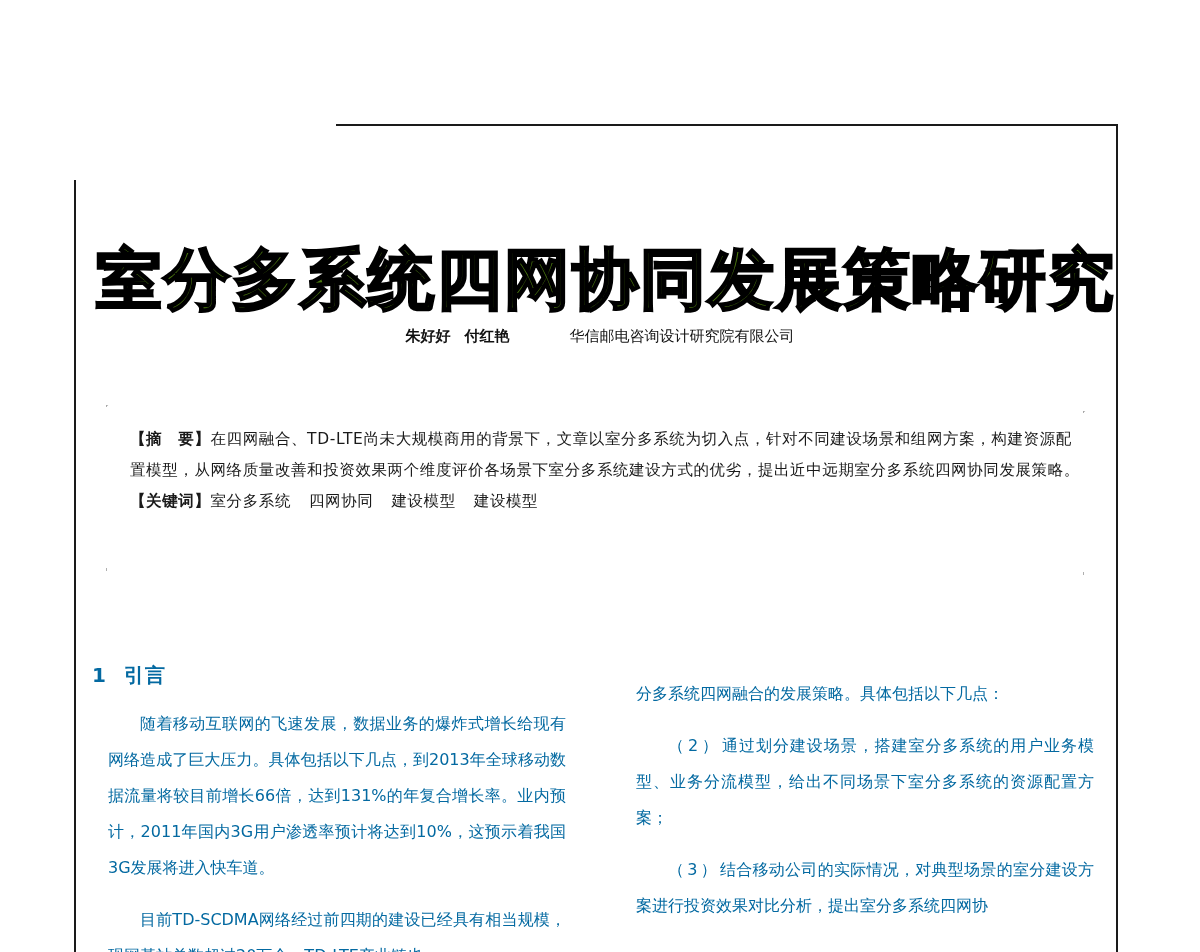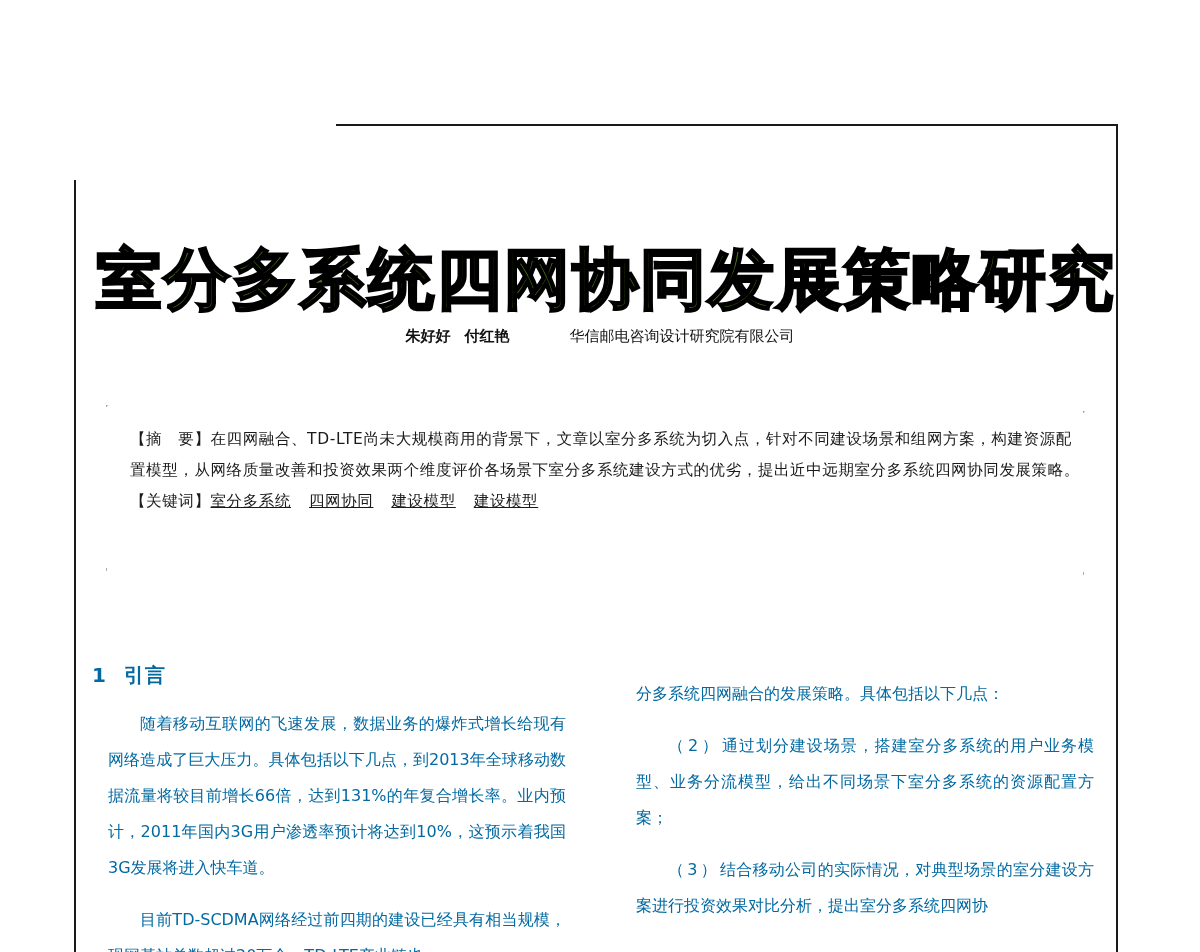--- a/index.html
+++ b/index.html
@@ -84,25 +84,24 @@
     width: 950px;
     font-size: 15.5px;
     line-height: 31px;
     letter-spacing: 0.6px;
     color: #1a1a1a;
   }
   .abstract p {
     margin: 0;
   }
   .abstract .tag {
-    font-weight: normal;
+    font-weight: bold;
   }
   .keywords span.kw {
     margin-right: 18px;
-    text-decoration: underline;
   }
   .col {
     position: absolute;
     top: 660px;
     width: 490px;
     font-size: 16px;
     line-height: 36px;
     color: #0369a1;
   }
   .col-left {

